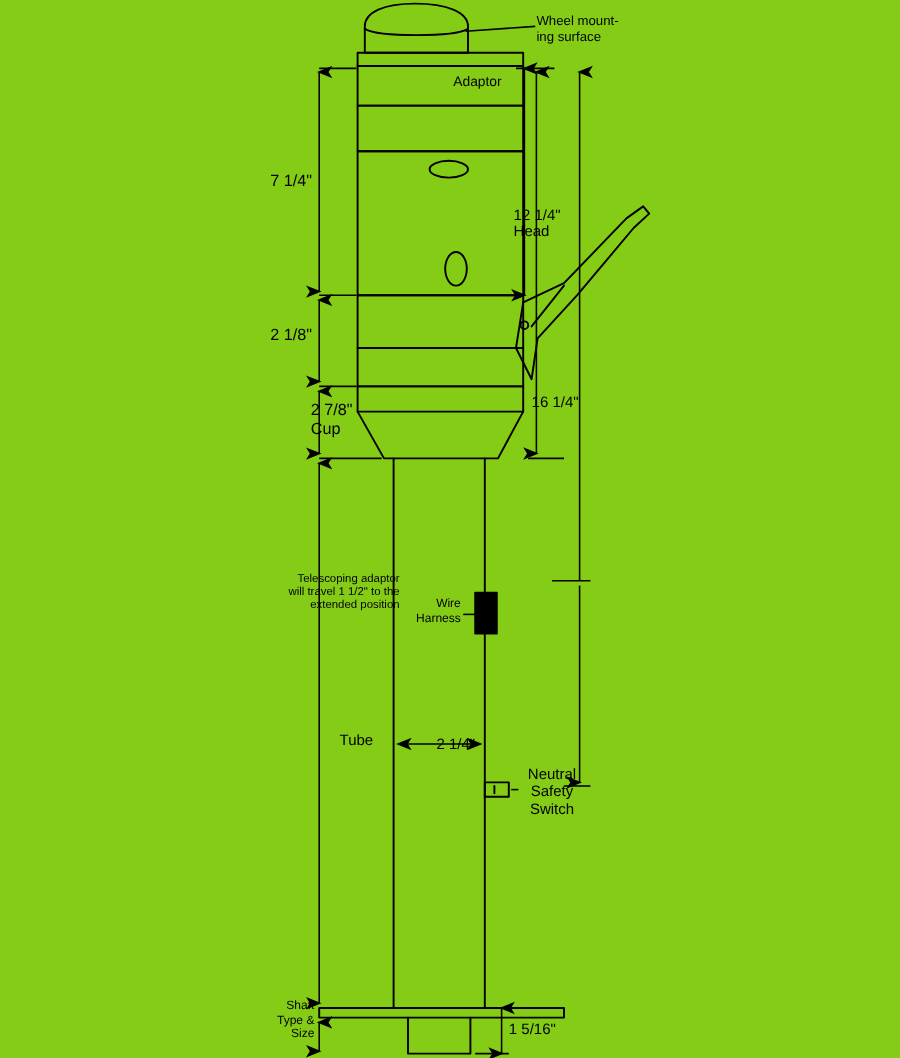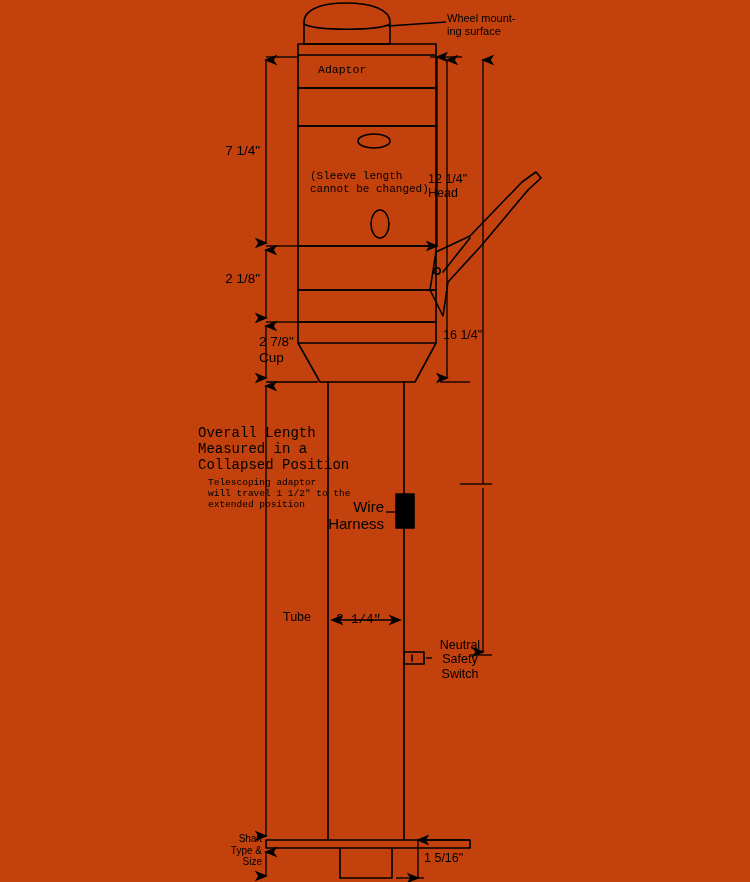--- a/index.html
+++ b/index.html
@@ -4,40 +4,40 @@
 <style>
   html, body {
     margin: 0;
     padding: 0;
     background: #ffffff;
   }
   #stage {
     position: relative;
     width: 750px;
     height: 882px;
-    background: #c2410c;
+    background: #84cc16;
     font-family: "Liberation Sans", sans-serif;
     color: #000000;
     overflow: hidden;
   }
   #drawing {
     position: absolute;
     left: 0;
     top: 0;
     width: 750px;
     height: 882px;
   }
   .lbl {
     position: absolute;
     font-family: "Liberation Sans", sans-serif;
     color: #000;
     line-height: 1.15;
     white-space: pre;
   }
-  .c { text-align: left; font-family: Liberation Mono, monospace; }
+  .c { text-align: right; }
   .r { text-align: right; }
   .l { text-align: left; }
 </style>
 </head>
 <body>
 
 <div id="stage">
 
   <svg id="drawing" viewBox="0 0 750 882" xmlns="http://www.w3.org/2000/svg">
     <defs>
@@ -149,44 +149,39 @@
 
       <path d="M426,658 L432,658"></path>
     </g>
   </svg>
 
   <div class="lbl l" style="left:447px; top:12px; font-size:11px;">Wheel mount-
 ing surface</div>
 
   <div class="lbl c" style="left:318px; top:63px; width:100px; font-size:11.5px;">Adaptor</div>
 
-  <div class="lbl c" style="left:310px; top:170px; width:120px; font-size:11px;">(Sleeve length
-cannot be changed)</div>
 
   <div class="lbl r" style="left:198px; top:143px; width:62px; font-size:13.5px;">7 1/4"</div>
 
   <div class="lbl r" style="left:198px; top:271px; width:62px; font-size:13.5px;">2 1/8"</div>
 
   <div class="lbl l" style="left:259px; top:334px; width:70px; font-size:13.5px;">2 7/8"
 Cup</div>
 
   <div class="lbl l" style="left:428px; top:172px; width:58px; font-size:12.5px;">12 1/4"
 Head</div>
 
   <div class="lbl l" style="left:443px; top:328px; width:60px; font-size:12.5px;">16 1/4"</div>
 
-  <div class="lbl c" style="left:198px; top:425px; width:140px; font-size:14px;">Overall Length
-Measured in a
-Collapsed Position</div>
 
   <div class="lbl c" style="left:208px; top:478px; width:125px; font-size:9.5px;">Telescoping adaptor
 will travel 1 1/2" to the
 extended position</div>
 
-  <div class="lbl r" style="left:318px; top:498px; width:66px; font-size:15px;">Wire
+  <div class="lbl r" style="left:318px; top:498px; width:66px; font-size:10px;">Wire
 Harness</div>
 
   <div class="lbl r" style="left:272px; top:610px; width:50px; font-size:12.5px;text-align:center;">Tube</div>
 
   <div class="lbl c" style="left:336px; top:613px; width:60px; font-size:12.5px;">2 1/4"</div>
 
   <div class="lbl l" style="left:430px; top:638px; width:60px; font-size:12.5px;text-align:center;">Neutral
 Safety
 Switch</div>
 

